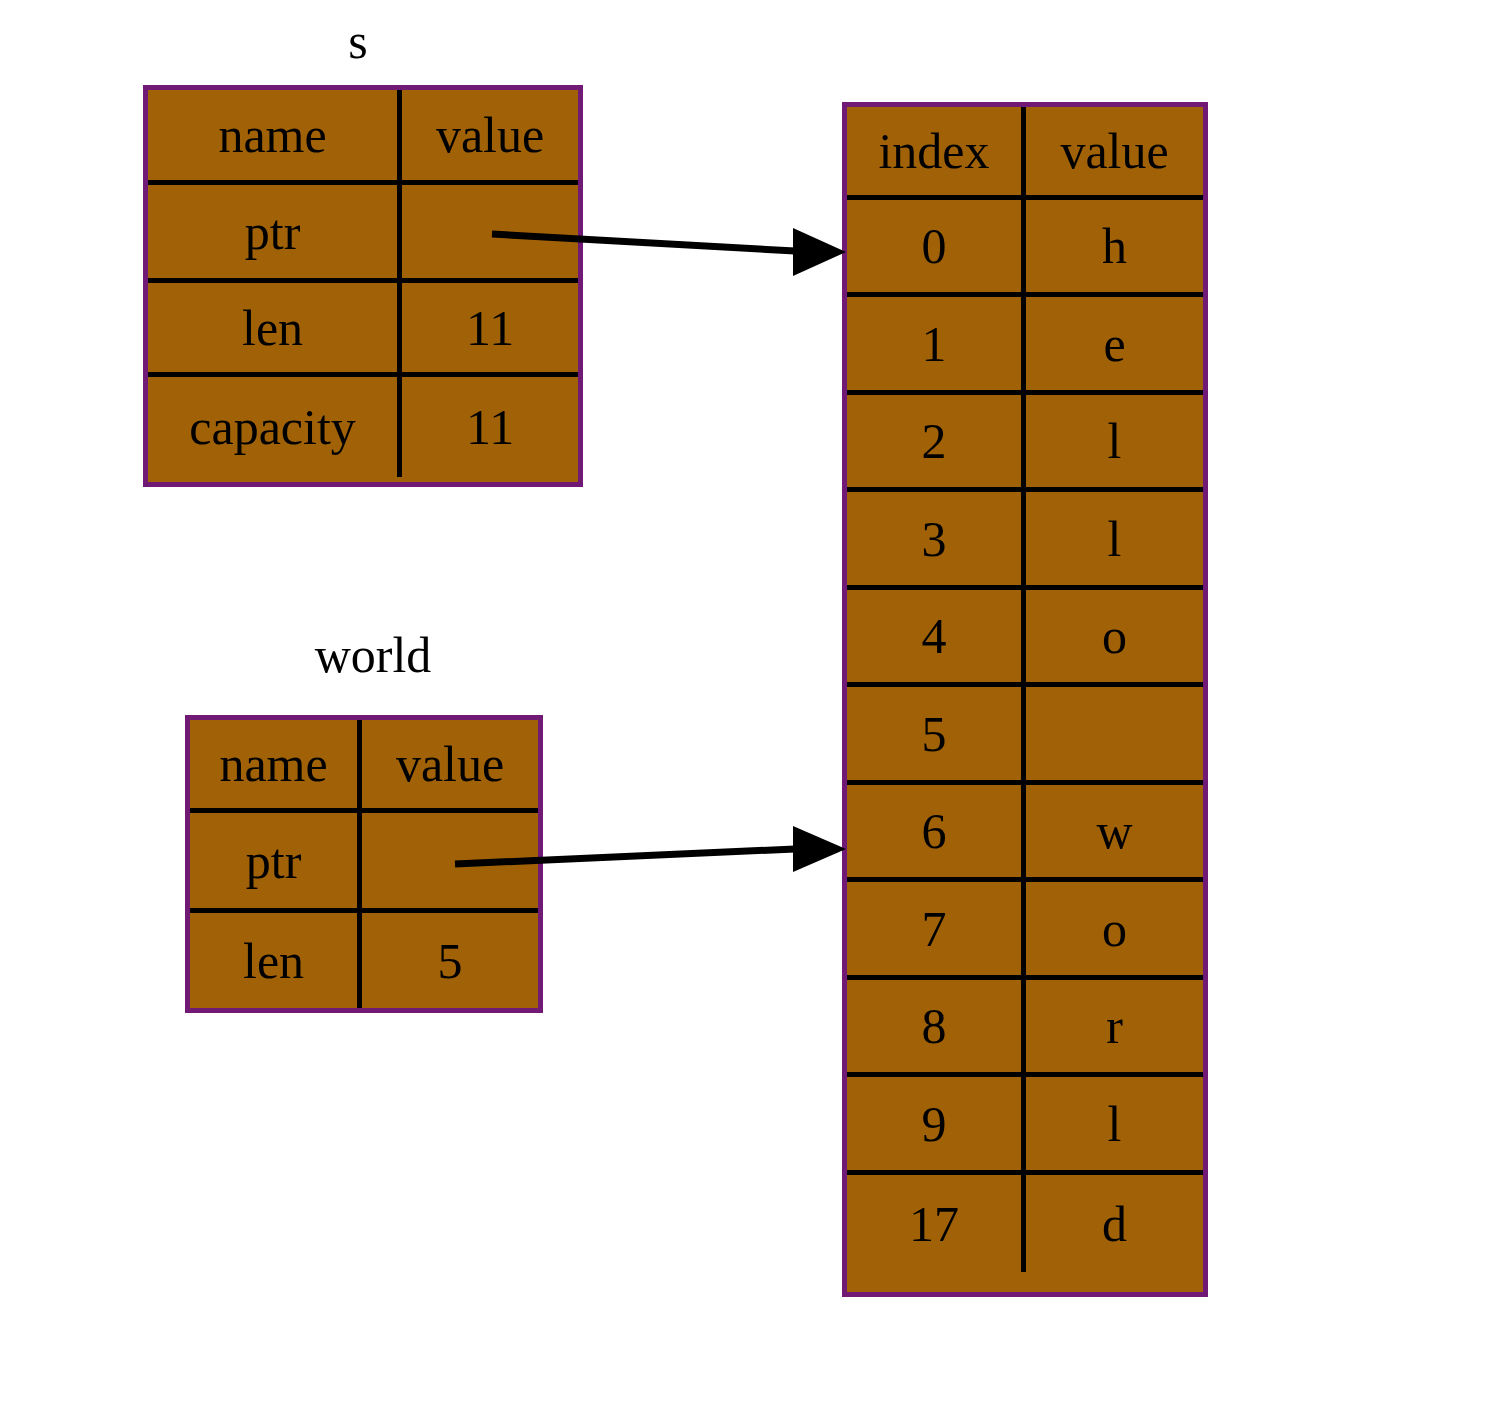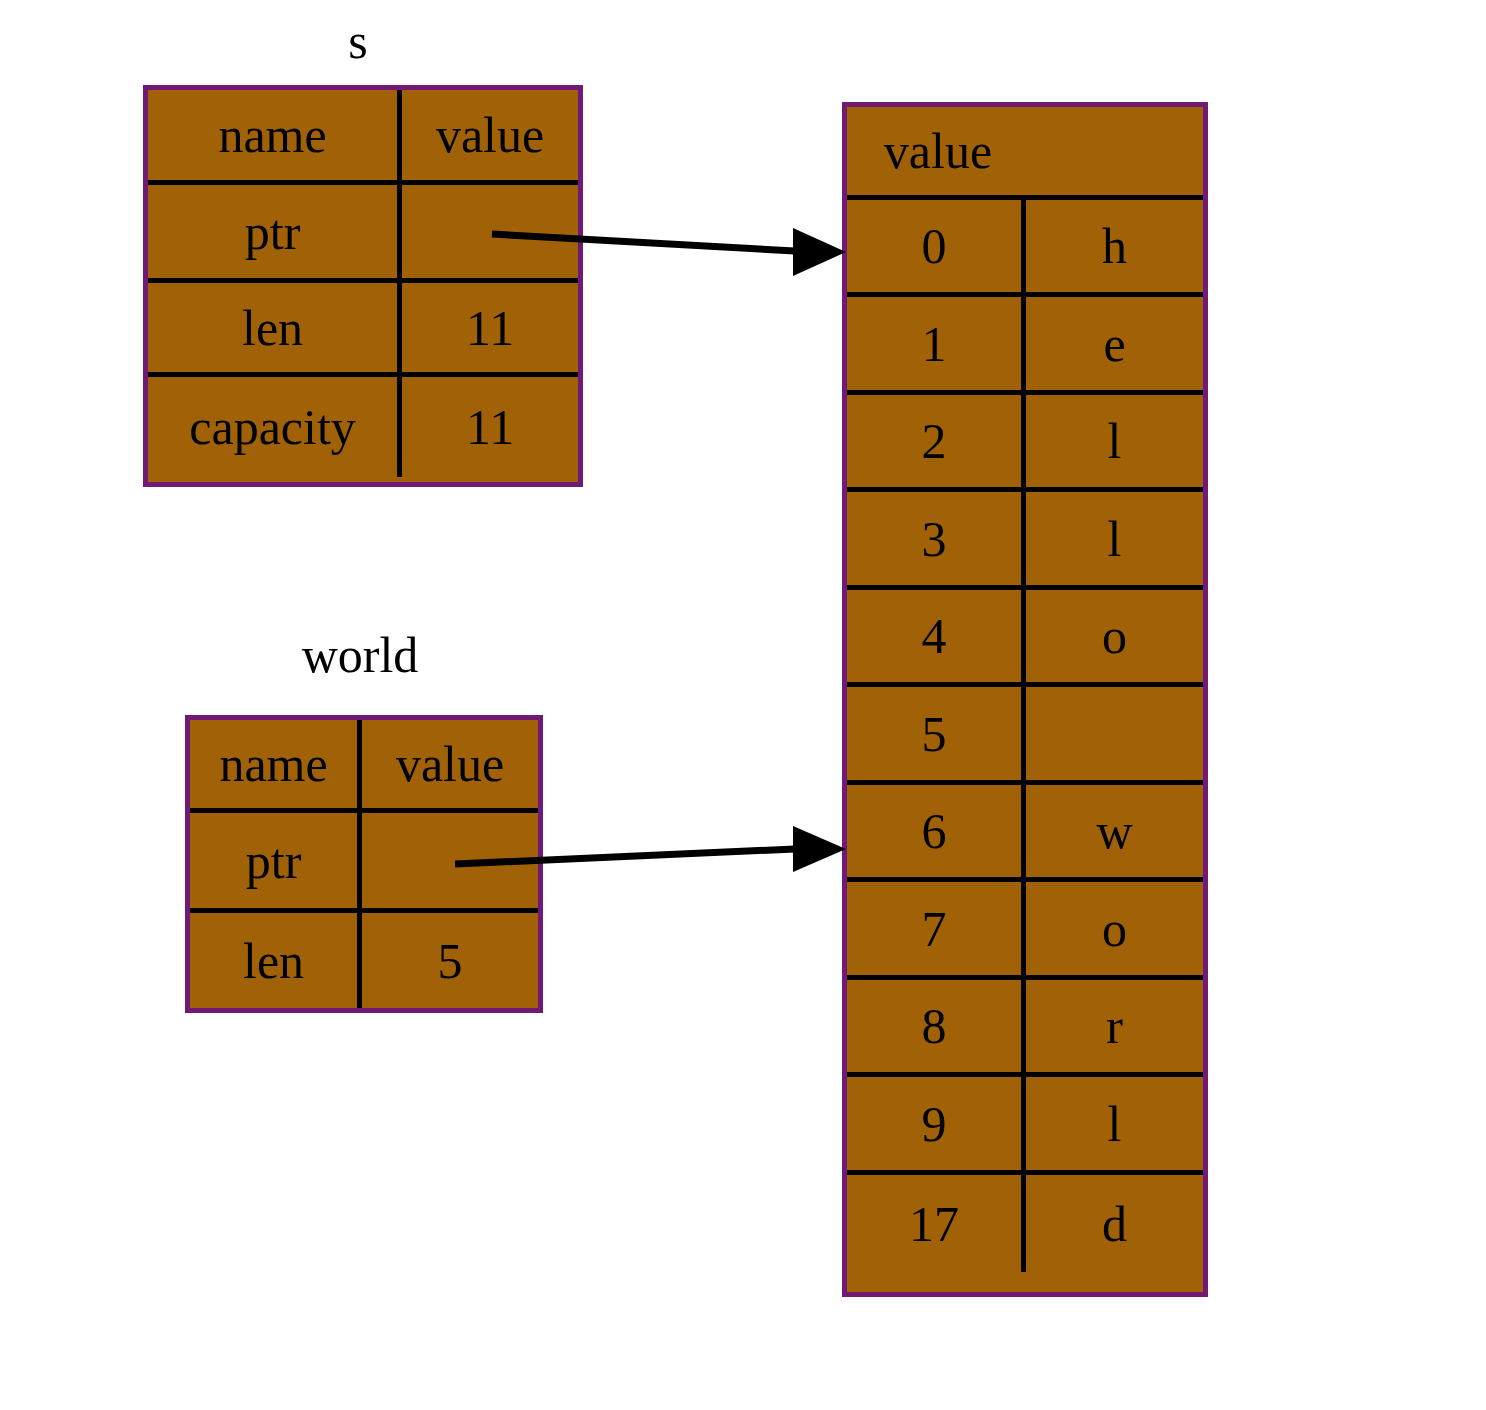--- a/index.html
+++ b/index.html
@@ -101,21 +101,21 @@
       <div class="cell col-left">len</div>
       <div class="cell col-right">11</div>
     </div>
 
     <div class="trow last" style="height:100px;">
       <div class="cell col-left">capacity</div>
       <div class="cell col-right">11</div>
     </div>
   </div>
 
-  <div class="caption" id="caption-world" style="left:260px; top:630px; width:200px;">world</div>
+  <div class="caption" id="caption-world" style="left:273px; top:630px; width:200px;">world</div>
 
   <div class="tbl struct-tbl" id="tbl-world" style="left:185px; top:715px; width:358px; height:298px;">
 
     <div class="trow" style="height:93px;">
       <div class="cell col-left">name</div>
       <div class="cell col-right">value</div>
     </div>
 
     <div class="trow" style="height:100px;">
       <div class="cell col-left">ptr</div>
@@ -124,20 +124,21 @@
 
     <div class="trow last" style="height:95px;">
       <div class="cell col-left">len</div>
       <div class="cell col-right">5</div>
     </div>
   </div>
 
   <div class="tbl" id="tbl-buffer" style="left:842px; top:102px; width:366px; height:1195px;">
 
     <div class="trow" style="height:93px;">
+      <div class="cell col-left">index</div>
       <div class="cell col-right">value</div>
     </div>
 
     <div class="trow" style="height:97px;">
       <div class="cell col-left">0</div>
       <div class="cell col-right">h</div>
     </div>
 
     <div class="trow" style="height:98px;">
       <div class="cell col-left">1</div>

